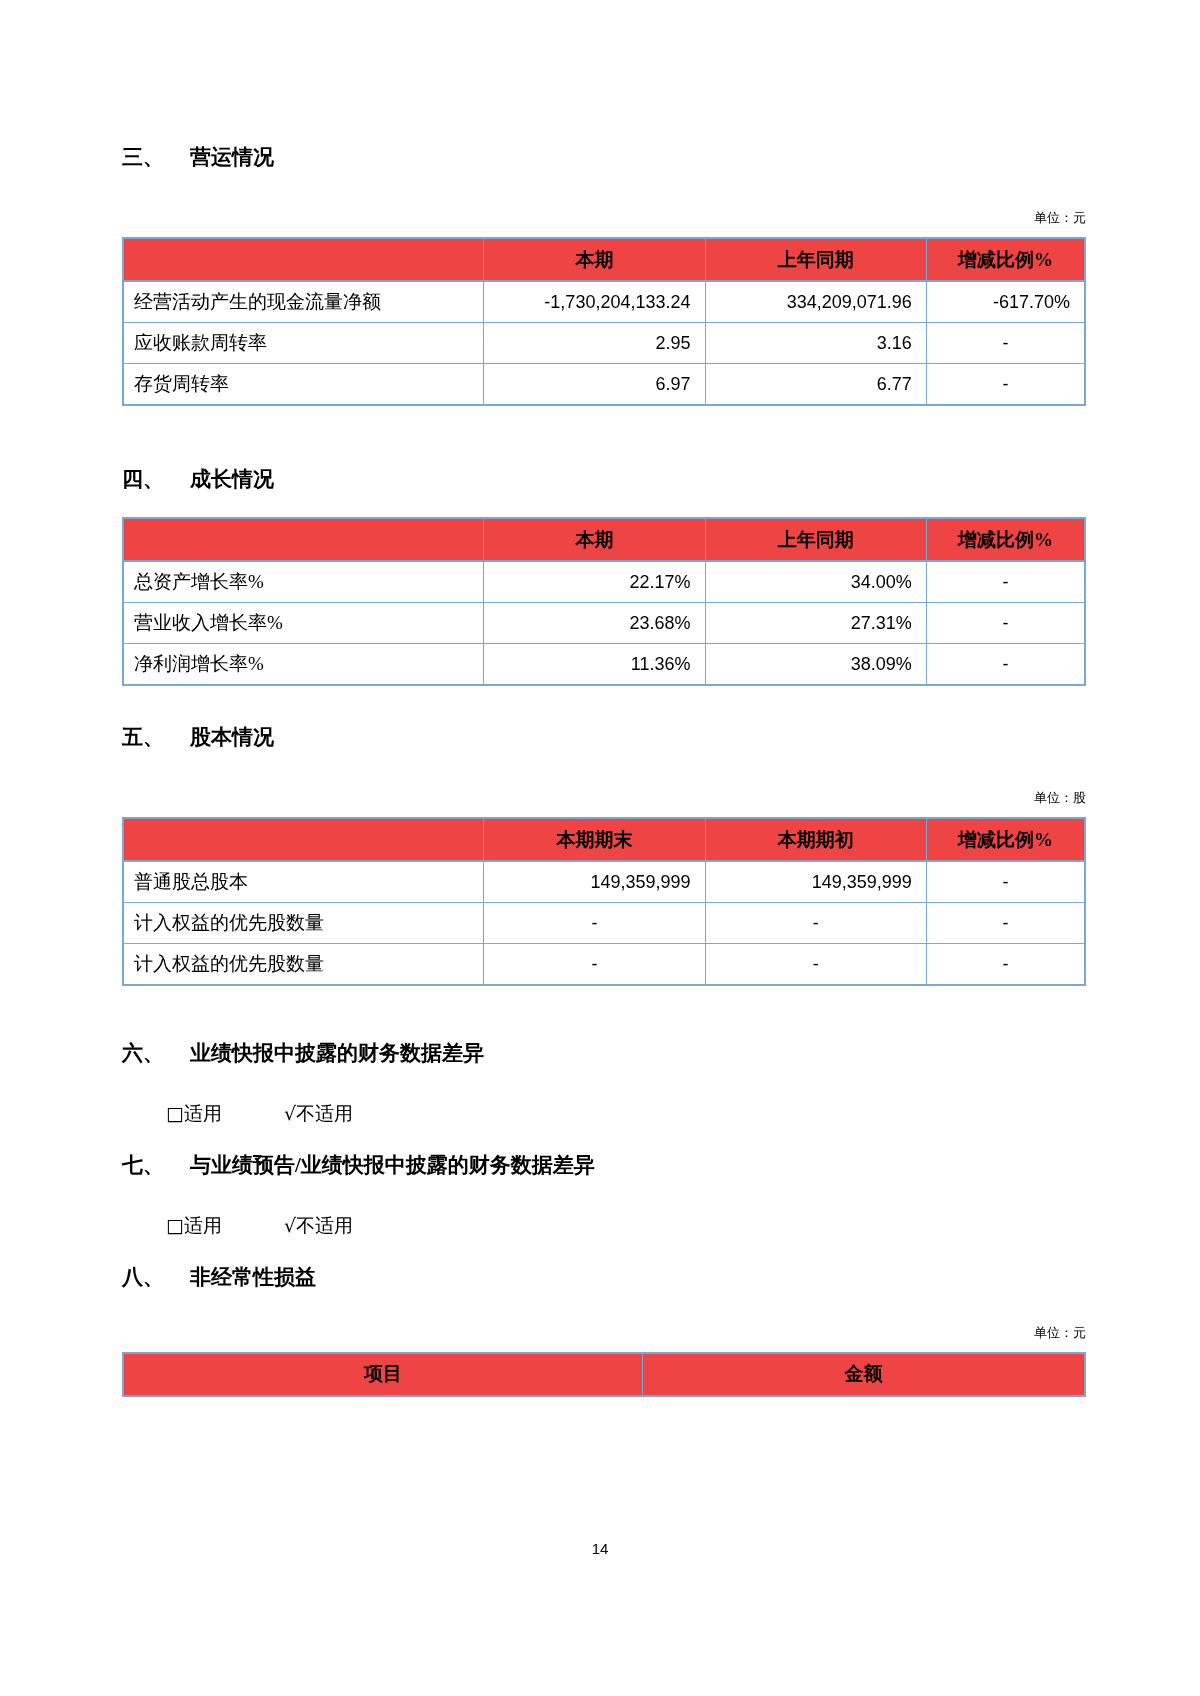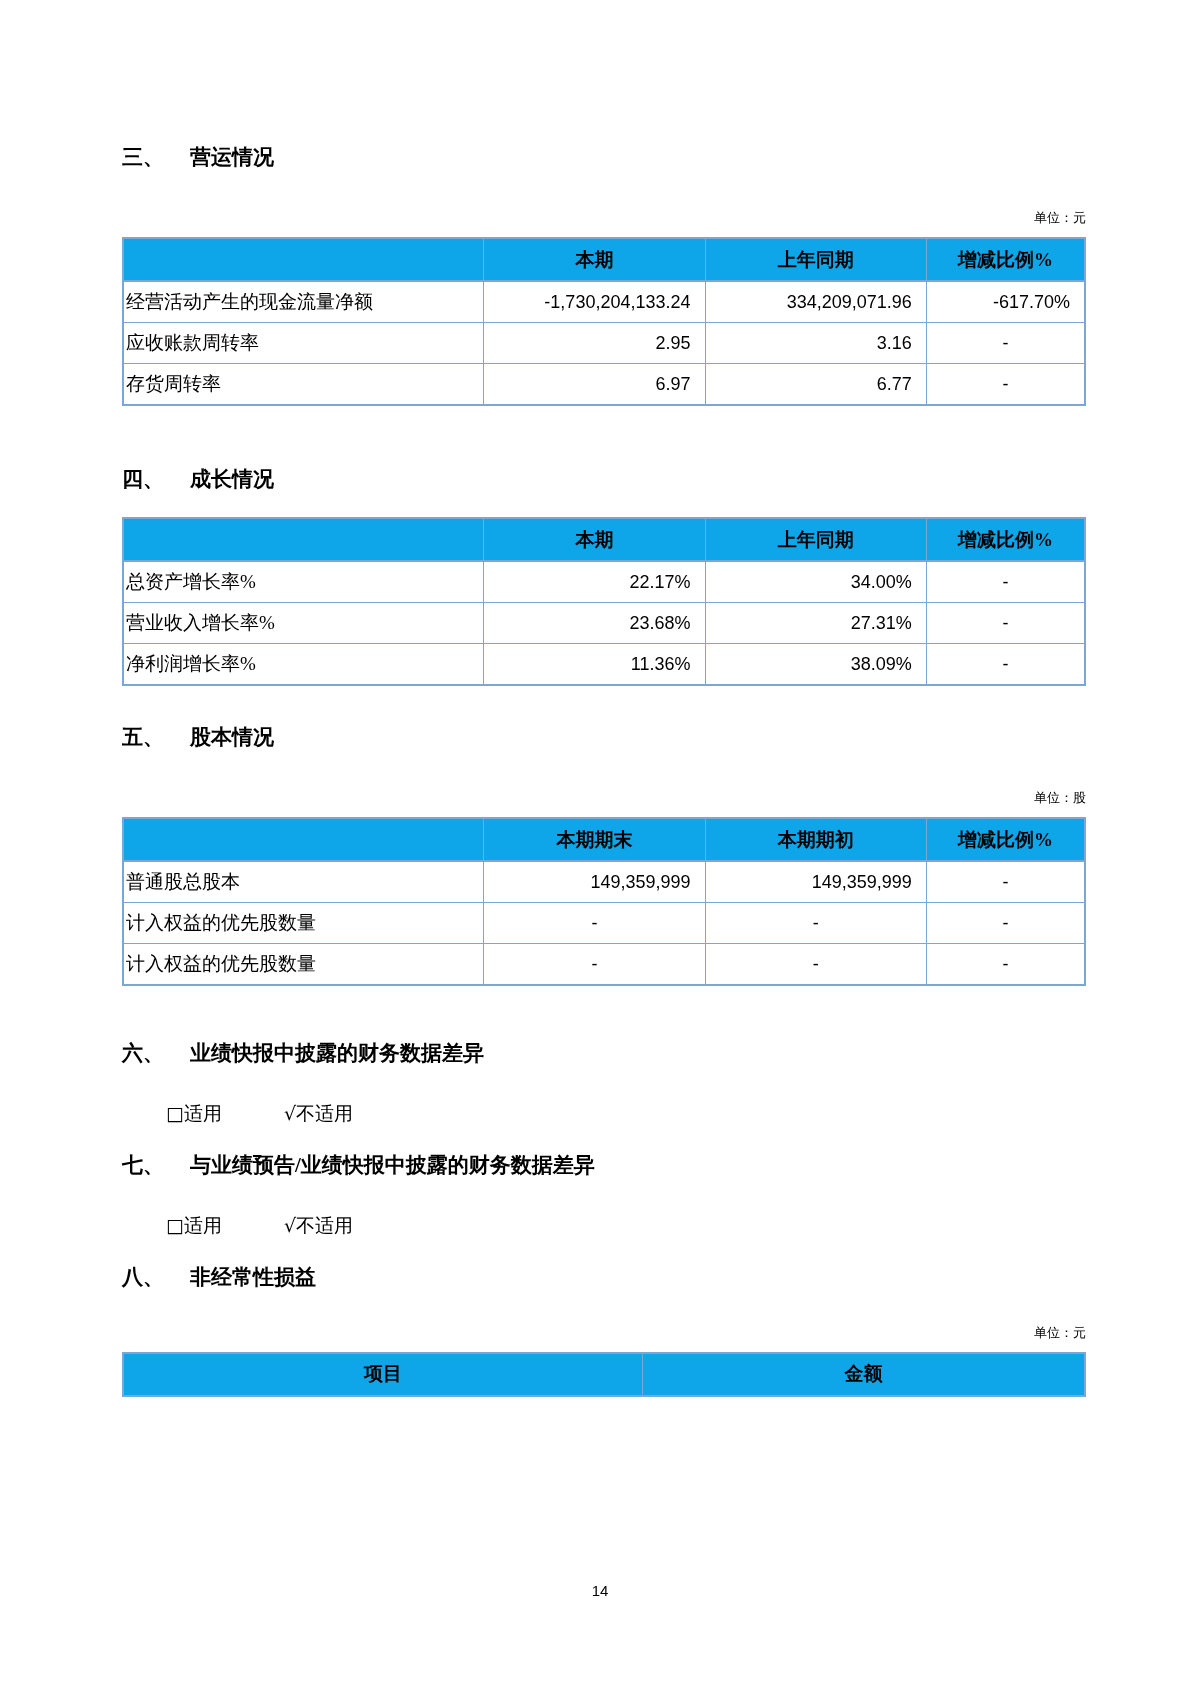--- a/index.html
+++ b/index.html
@@ -40,46 +40,46 @@
   .t2 { margin-top: 26px; }
   th, td {
     border: 1px solid #7ba7d7;
     font-size: 19px;
     height: 40px;
     vertical-align: middle;
     padding: 0 6px;
     overflow: hidden;
   }
   th {
-    background: #0ea5e9;
+    background: #ef4444;
     font-weight: bold;
     text-align: center;
     border-bottom: 2px solid #7ba7d7;
     height: 41px;
   }
-  td.c-label { text-align: left; padding-left: 2px; }
+  td.c-label { text-align: left; padding-left: 10px; }
   td.c-num  { text-align: right; padding-right: 14px; font-family: "Liberation Sans", sans-serif; font-size: 18px; }
   td.c-dash { text-align: center; font-family: "Liberation Sans", sans-serif; font-size: 18px; }
   .h4 { margin-top: 62px; }
   .h5 { margin-top: 40px; }
   .h6 { margin-top: 56px; }
   .h7 { margin-top: 28px; }
   .h8 { margin-top: 28px; }
   .u-share { margin-top: 38px; }
   .u-yuan2 { margin-top: 32px; }
   .applicable-line {
     margin-top: 36px;
     font-size: 19px;
     line-height: 24px;
   }
   .applicable-line .opt { margin-right: 18px; margin-left: 44px; }
   .applicable-line .glyph { font-family: "DejaVu Sans", sans-serif; }
   .page-footer {
     position: absolute;
-    top: 1582px;
+    top: 1540px;
     left: 0;
     width: 100%;
     text-align: center;
     font-size: 15px;
     font-family: "Liberation Sans", sans-serif;
   }
 </style>
 </head>
 <body>
 

